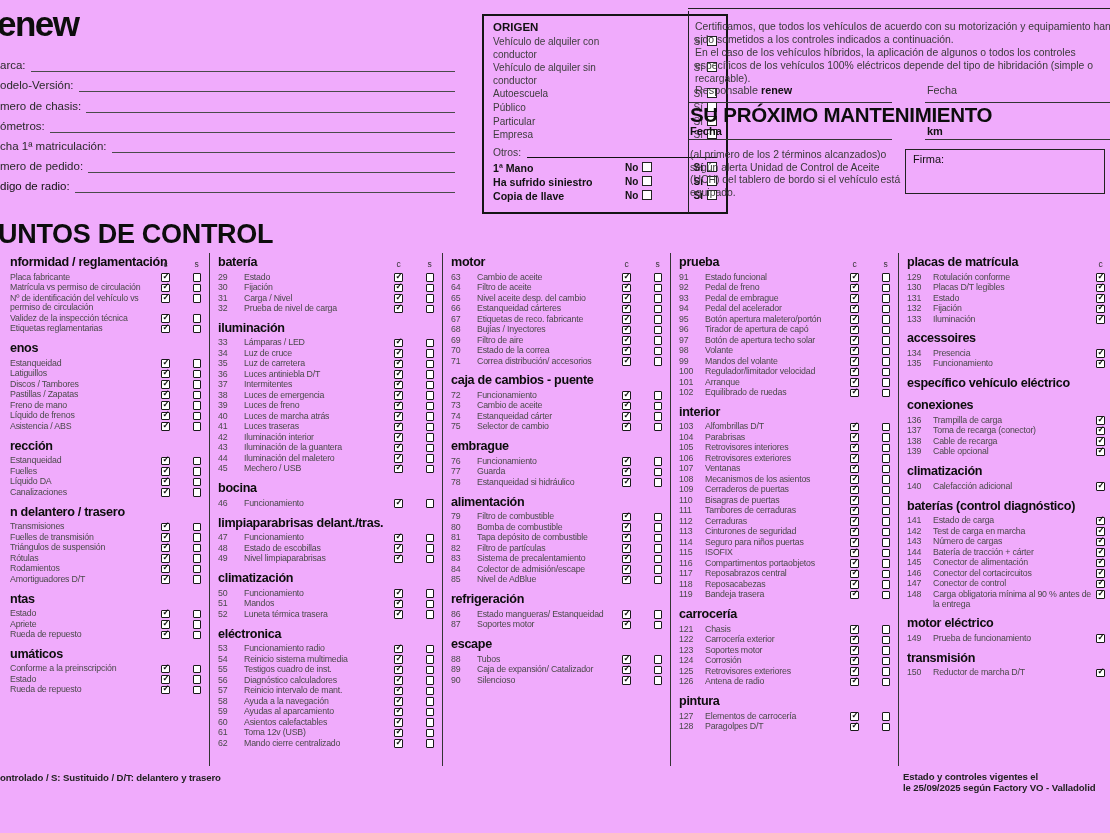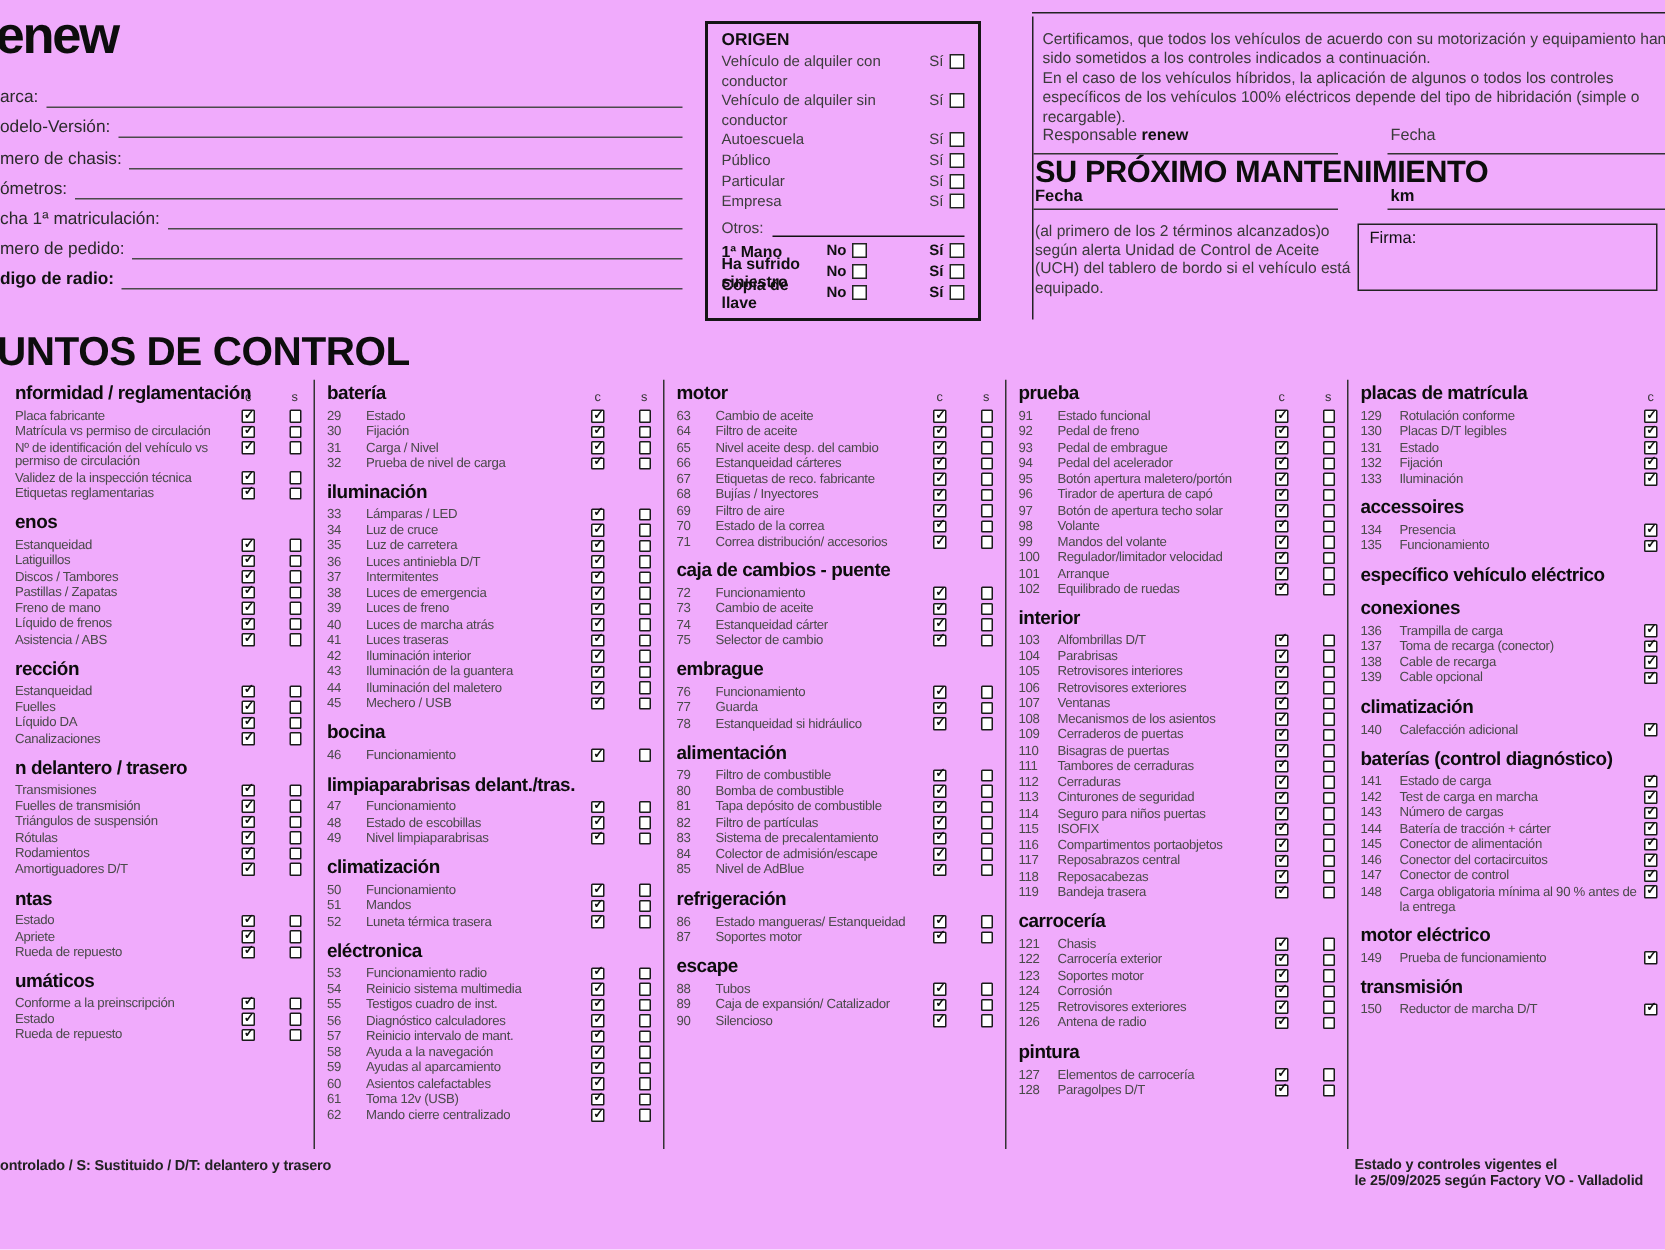--- a/index.html
+++ b/index.html
@@ -5,25 +5,25 @@
 *{box-sizing:border-box;margin:0;padding:0}
 html,body{background:#fff}
 .page{position:relative;width:1110px;height:833px;background:#f0abfc;overflow:hidden;
   font-family:"Liberation Sans",sans-serif;color:#222}
 
 
 .logo{position:absolute;left:-3px;top:4px;font-size:35px;font-weight:800;letter-spacing:-1.5px;color:#0d0d0d}
 .fields{position:absolute;left:0;top:52px;width:455px}
 .frow{display:flex;align-items:flex-end;height:20.2px}
 .flabel{font-size:11.5px;color:#2a2a2a;white-space:nowrap;line-height:13px}
-.frow.bold .flabel{font-weight:bold;color:#111}
+.frow.bold .flabel{font-weight:normal;color:#111}
 .fline{flex:1;border-bottom:1.2px solid #4a4a4a;height:13px;margin-left:5px}
 
 
-.origen{position:absolute;left:470px;top:14px;width:184px;height:200px;border:2px solid #151515;padding:5px 9px 4px 9px}
+.origen{position:absolute;left:482px;top:14px;width:246px;height:200px;border:2px solid #151515;padding:5px 9px 4px 9px}
 .otitle{font-size:11.5px;font-weight:bold;color:#111;margin-bottom:3px}
 .orow{display:flex;justify-content:space-between;align-items:flex-start;margin-bottom:1px}
 .olbl{width:138px;font-size:10px;color:#3d3d3d;line-height:12.6px}
 .grp{display:flex;gap:4px;font-size:10px;color:#3d3d3d;line-height:12.6px}
 .obx{width:10px;height:10px;border:1.5px solid #222;background:#fff;flex:none}
 .otros{display:flex;align-items:flex-end;height:15px;margin:1px 0 3px}
 .otros .olbl3{font-size:10.3px;color:#3d3d3d;white-space:nowrap}
 .oline{flex:1;border-bottom:1.6px solid #111;height:10px;margin-left:6px}
 .orow2{display:flex;align-items:center;height:14.2px}
 .olbl2{flex:1;font-size:10.6px;font-weight:bold;color:#111}

